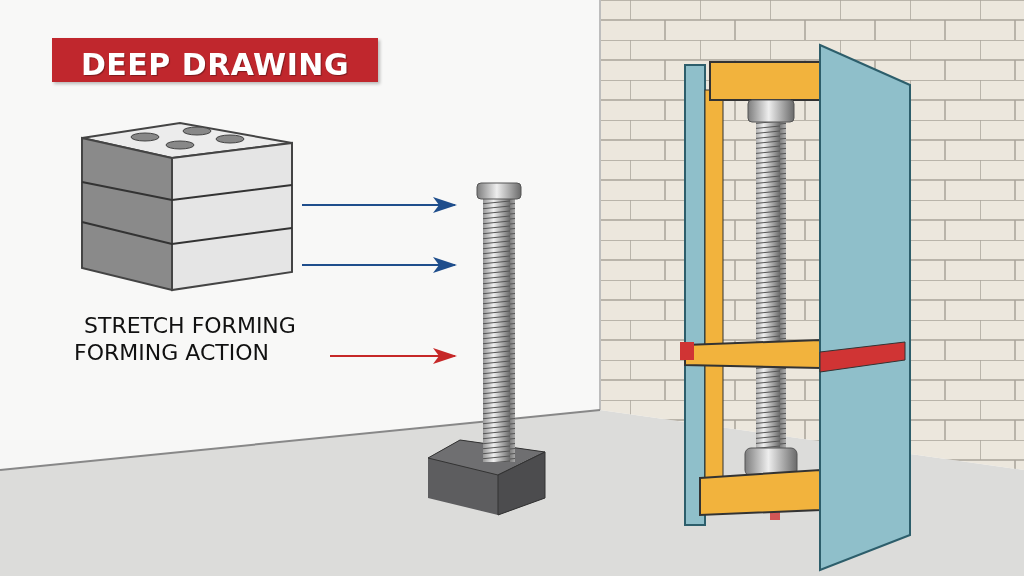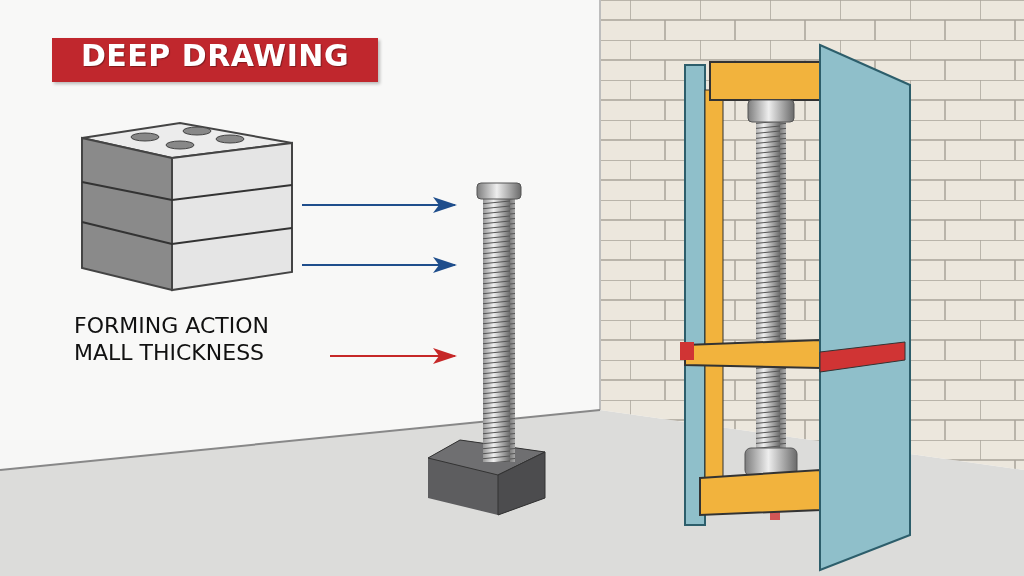--- a/index.html
+++ b/index.html
@@ -1,18 +1,18 @@
 <!DOCTYPE html>
 <html><head>
 <meta charset="utf-8">
 <style>
   html,body{margin:0;padding:0;}
   body{width:1024px;height:576px;overflow:hidden;position:relative;background:#f7f7f6;font-family:"DejaVu Sans","Liberation Sans",sans-serif;}
   .scene{position:absolute;left:0;top:0;width:1024px;height:576px;}
-  .title-badge{position:absolute;left:52px;top:38px;width:326px;height:44px;background:#c0272d;box-shadow:2px 2px 3px rgba(0,0,0,.25);display:flex;align-items:flex-start;justify-content:center;}
+  .title-badge{position:absolute;left:52px;top:38px;width:326px;height:44px;background:#c0272d;box-shadow:2px 2px 3px rgba(0,0,0,.25);display:flex;align-items:flex-end;justify-content:center;}
   .title-badge span{color:#fff;font-weight:bold;font-size:30px;letter-spacing:0.5px;text-shadow:1px 1px 1px rgba(0,0,0,.35);}
   .labels{position:absolute;left:74px;top:312px;color:#111;font-size:22px;line-height:27px;}
   .labels div{white-space:nowrap;}
   .labels .l1{padding-left:10px;}
 </style>
 </head>
 <body>
 
 <svg class="scene" viewBox="0 0 1024 576" xmlns="http://www.w3.org/2000/svg">
   <defs>
@@ -80,15 +80,15 @@
     <rect x="680" y="342" width="14" height="18" fill="#d03434"></rect>
     <polygon points="820,352 905,342 905,360 820,372" fill="#d03434" stroke="#333"></polygon>
   </g>
 </svg>
 
 <div class="title-badge">
   <span>DEEP DRAWING</span>
 </div>
 
 <div class="labels">
+  <div class="l1">STRETCH FORMING</div>
   <div>FORMING ACTION</div>
-  <div>MALL THICKNESS</div>
 </div>
 
 </body></html>

